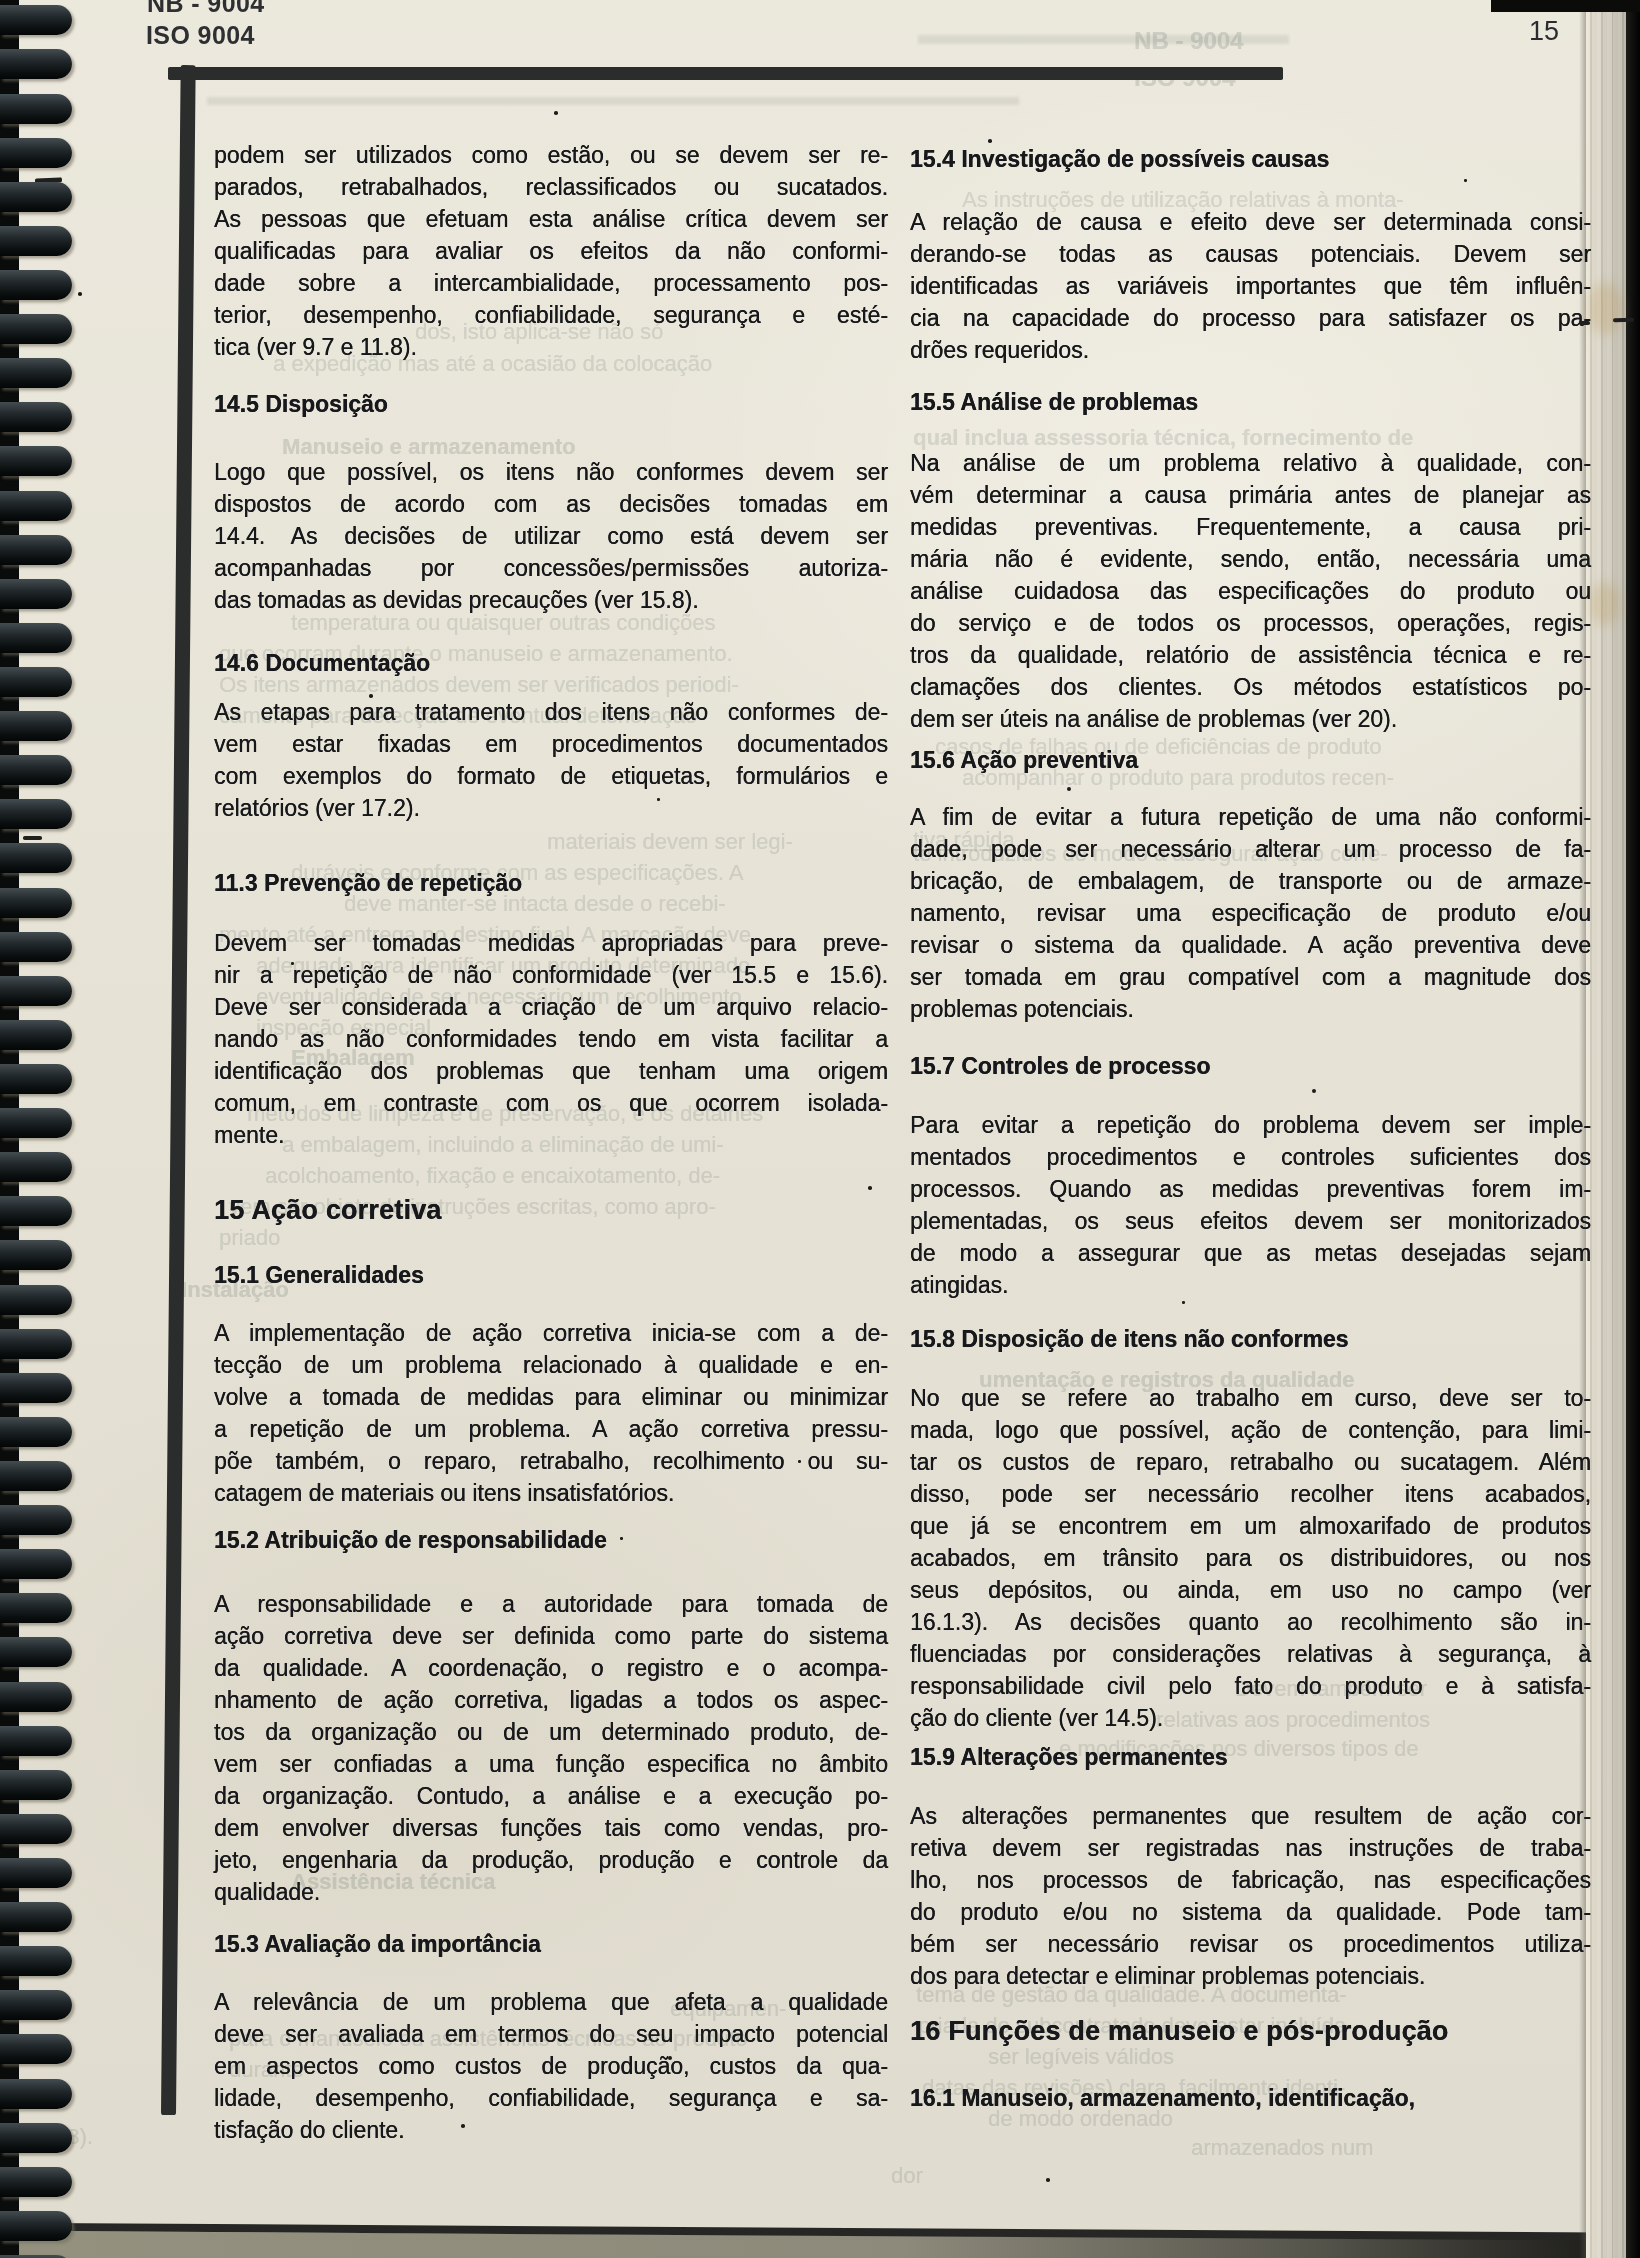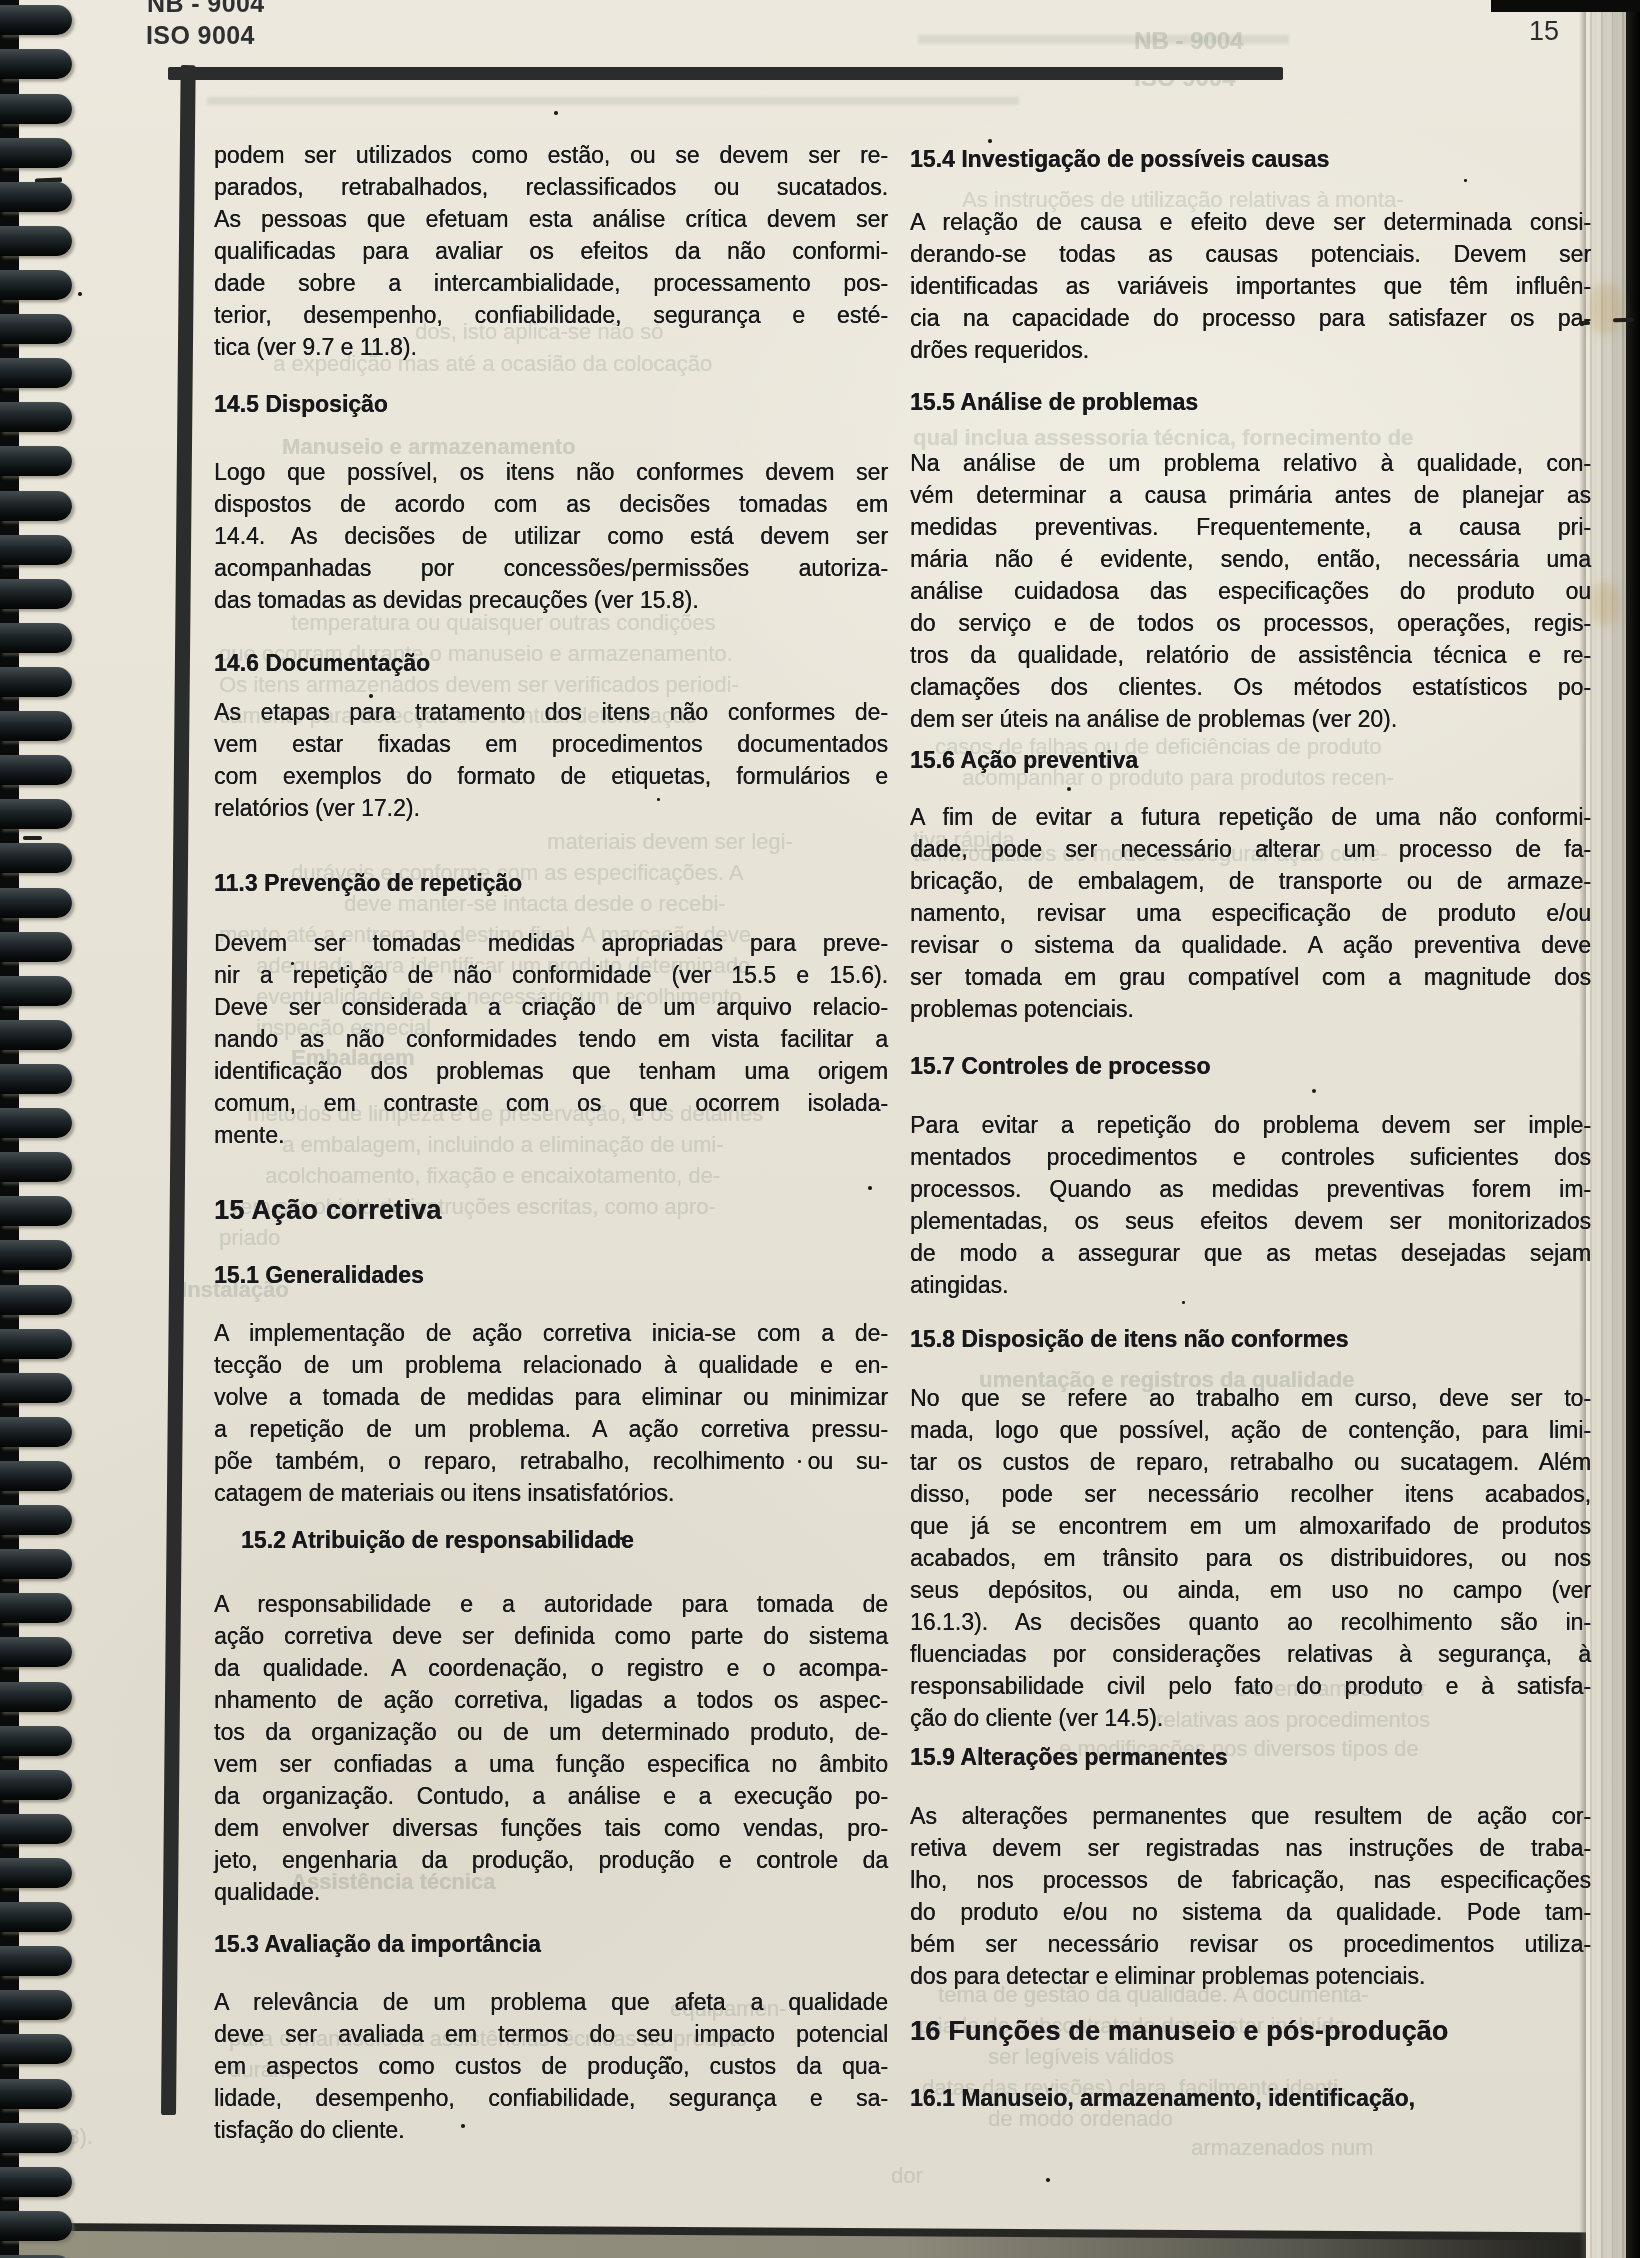--- a/index.html
+++ b/index.html
@@ -130,21 +130,21 @@
       <div class="block h1" style="top: 1193px;">15 Ação corretiva</div>
       <div class="block h2" style="top: 1259px;">15.1 Generalidades</div>
       <div class="block para" style="top: 1317px;">
         <div class="pline">A implementação de ação corretiva inicia-se com a de-</div>
         <div class="pline">tecção de um problema relacionado à qualidade e en-</div>
         <div class="pline">volve a tomada de medidas para eliminar ou minimizar</div>
         <div class="pline">a repetição de um problema. A ação corretiva pressu-</div>
         <div class="pline">põe também, o reparo, retrabalho, recolhimento ou su-</div>
         <div class="pline last">catagem de materiais ou itens insatisfatórios.</div>
       </div>
-      <div class="block h2" style="top: 1524px; margin-left: 27px;">15.2 Atribuição de responsabilidade</div>
+      <div class="block h2" style="top: 1524px;">15.2 Atribuição de responsabilidade</div>
       <div class="block para" style="top: 1588px;">
         <div class="pline">A responsabilidade e a autoridade para tomada de</div>
         <div class="pline">ação corretiva deve ser definida como parte do sistema</div>
         <div class="pline">da qualidade. A coordenação, o registro e o acompa-</div>
         <div class="pline">nhamento de ação corretiva, ligadas a todos os aspec-</div>
         <div class="pline">tos da organização ou de um determinado produto, de-</div>
         <div class="pline">vem ser confiadas a uma função especifica no âmbito</div>
         <div class="pline">da organização. Contudo, a análise e a execução po-</div>
         <div class="pline">dem envolver diversas funções tais como vendas, pro-</div>
         <div class="pline">jeto, engenharia da produção, produção e controle da</div>
@@ -327,21 +327,21 @@
     <div class="ghost" style="left: 962px; top: 187px;">As instruções de utilização relativas à monta-</div>
     <div class="ghost" style="left: 913px; top: 425px; font-weight: bold;">qual inclua assessoria técnica, fornecimento de</div>
     <div class="ghost" style="left: 935px; top: 734px;">casos de falhas ou de deficiências de produto</div>
     <div class="ghost" style="left: 962px; top: 765px;">acompanhar o produto para produtos recen-</div>
     <div class="ghost" style="left: 913px; top: 796px; margin-top: 45px;">te introduzidos de modo a assegurar ação corre-</div>
     <div class="ghost" style="left: 913px; top: 827px; text-decoration: underline;">tiva rápida</div>
     <div class="ghost bold" style="left: 979px; top: 1367px;">umentação e registros da qualidade</div>
     <div class="ghost" style="left: 1235px; top: 1676px;">Devem também ser</div>
     <div class="ghost" style="left: 1156px; top: 1707px;">relativas aos procedimentos</div>
     <div class="ghost" style="left: 1059px; top: 1736px;">e modificações nos diversos tipos de</div>
-    <div class="ghost" style="left: 938px; top: 1982px;">tema de gestão da qualidade. A documenta-</div>
+    <div class="ghost" style="left: 916px; top: 1982px;">tema de gestão da qualidade. A documenta-</div>
     <div class="ghost" style="left: 918px; top: 2013px;">priada do subcontratado deve estar incluída</div>
     <div class="ghost" style="left: 988px; top: 2044px;">ser legíveis válidos</div>
     <div class="ghost" style="left: 922px; top: 2075px;">datas das revisões) clara, facilmente identi-</div>
     <div class="ghost" style="left: 988px; top: 2106px;">de modo ordenado</div>
     <div class="ghost" style="left: 1191px; top: 2135px;">armazenados num</div>
     <div class="ghost" style="left: 891px; top: 2163px;">dor</div>
     <div class="speck" style="left: 554px; top: 111px; width: 3.5px; height: 3.5px;"></div>
     <div class="speck" style="left: 988px; top: 139px; width: 3.5px; height: 3.5px;"></div>
     <div class="speck" style="left: 369px; top: 694px; width: 3.5px; height: 3.5px;"></div>
     <div class="speck" style="left: 1067px; top: 787px; width: 4.4px; height: 4.4px;"></div>

